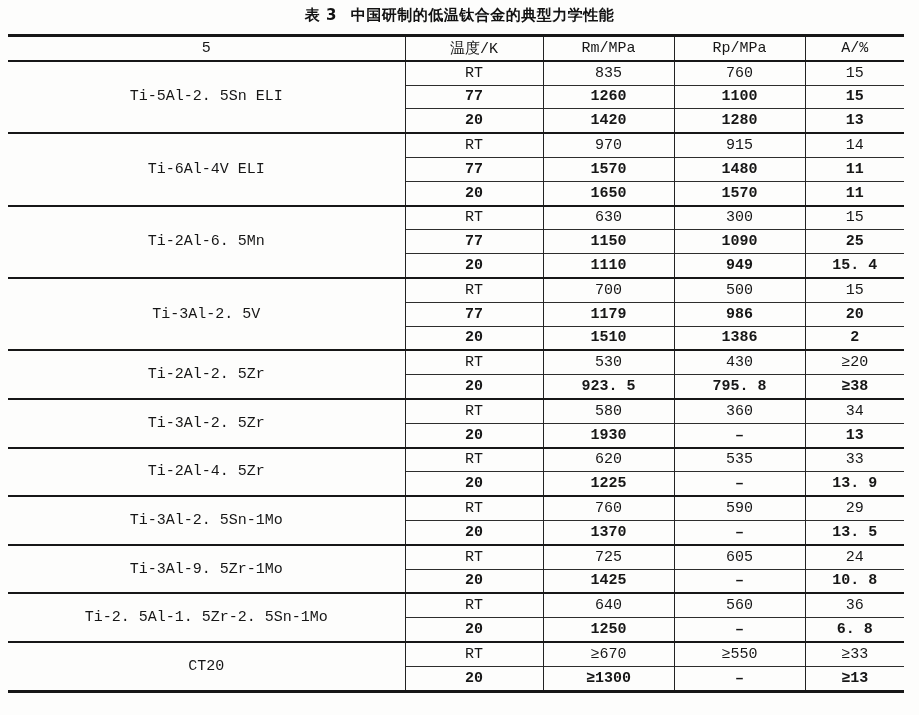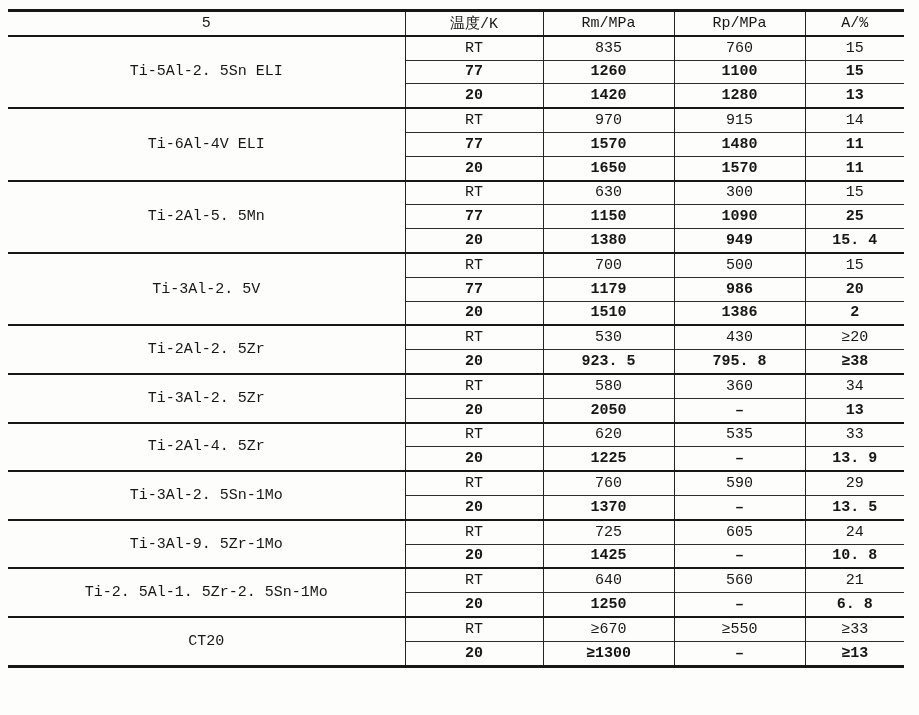--- a/index.html
+++ b/index.html
@@ -47,20 +47,23 @@
   
   .tbl tbody { border-top: 2.5px solid #171717; }
   
   .tbl tbody tr + tr td { border-top: 1.5px solid #2d2d2d; font-weight: bold; }
 </style>
 </head>
 <body>
 
 <div class="page">
 
+  <div class="caption">
+    <span>表 3</span><span class="tgap"></span><span>中国研制的低温钛合金的典型力学性能</span>
+  </div>
 
   <table class="tbl">
     <colgroup>
       <col style="width:397px">
         <col style="width:138px">
         <col style="width:131px">
         <col style="width:131px">
         <col style="width:99px">
     </colgroup>
     <thead>
@@ -112,35 +115,35 @@
       <tr>
         <td class="v">20</td>
         <td class="v">1650</td>
         <td class="v">1570</td>
         <td class="v">11</td>
       </tr>
     </tbody>
 
     <tbody>
       <tr>
-        <td rowspan="3">Ti-2Al-5. 5Mn</td>
+        <td rowspan="3">Ti-2Al-6. 5Mn</td>
         <td class="v">RT</td>
         <td class="v">630</td>
         <td class="v">300</td>
         <td class="v">15</td>
       </tr>
       <tr>
         <td class="v">77</td>
         <td class="v">1150</td>
         <td class="v">1090</td>
         <td class="v">25</td>
       </tr>
       <tr>
         <td class="v">20</td>
-        <td class="v">1380</td>
+        <td class="v">1110</td>
         <td class="v">949</td>
         <td class="v">15. 4</td>
       </tr>
     </tbody>
 
     <tbody>
       <tr>
         <td rowspan="3">Ti-3Al-2. 5V</td>
         <td class="v">RT</td>
         <td class="v">700</td>
@@ -180,21 +183,21 @@
     <tbody>
       <tr>
         <td rowspan="2">Ti-3Al-2. 5Zr</td>
         <td class="v">RT</td>
         <td class="v">580</td>
         <td class="v">360</td>
         <td class="v">34</td>
       </tr>
       <tr>
         <td class="v">20</td>
-        <td class="v">2050</td>
+        <td class="v">1930</td>
         <td class="v">–</td>
         <td class="v">13</td>
       </tr>
     </tbody>
 
     <tbody>
       <tr>
         <td rowspan="2">Ti-2Al-4. 5Zr</td>
         <td class="v">RT</td>
         <td class="v">620</td>
@@ -240,21 +243,21 @@
         <td class="v">10. 8</td>
       </tr>
     </tbody>
 
     <tbody>
       <tr>
         <td rowspan="2">Ti-2. 5Al-1. 5Zr-2. 5Sn-1Mo</td>
         <td class="v">RT</td>
         <td class="v">640</td>
         <td class="v">560</td>
-        <td class="v">21</td>
+        <td class="v">36</td>
       </tr>
       <tr>
         <td class="v">20</td>
         <td class="v">1250</td>
         <td class="v">–</td>
         <td class="v">6. 8</td>
       </tr>
     </tbody>
 
     <tbody>

